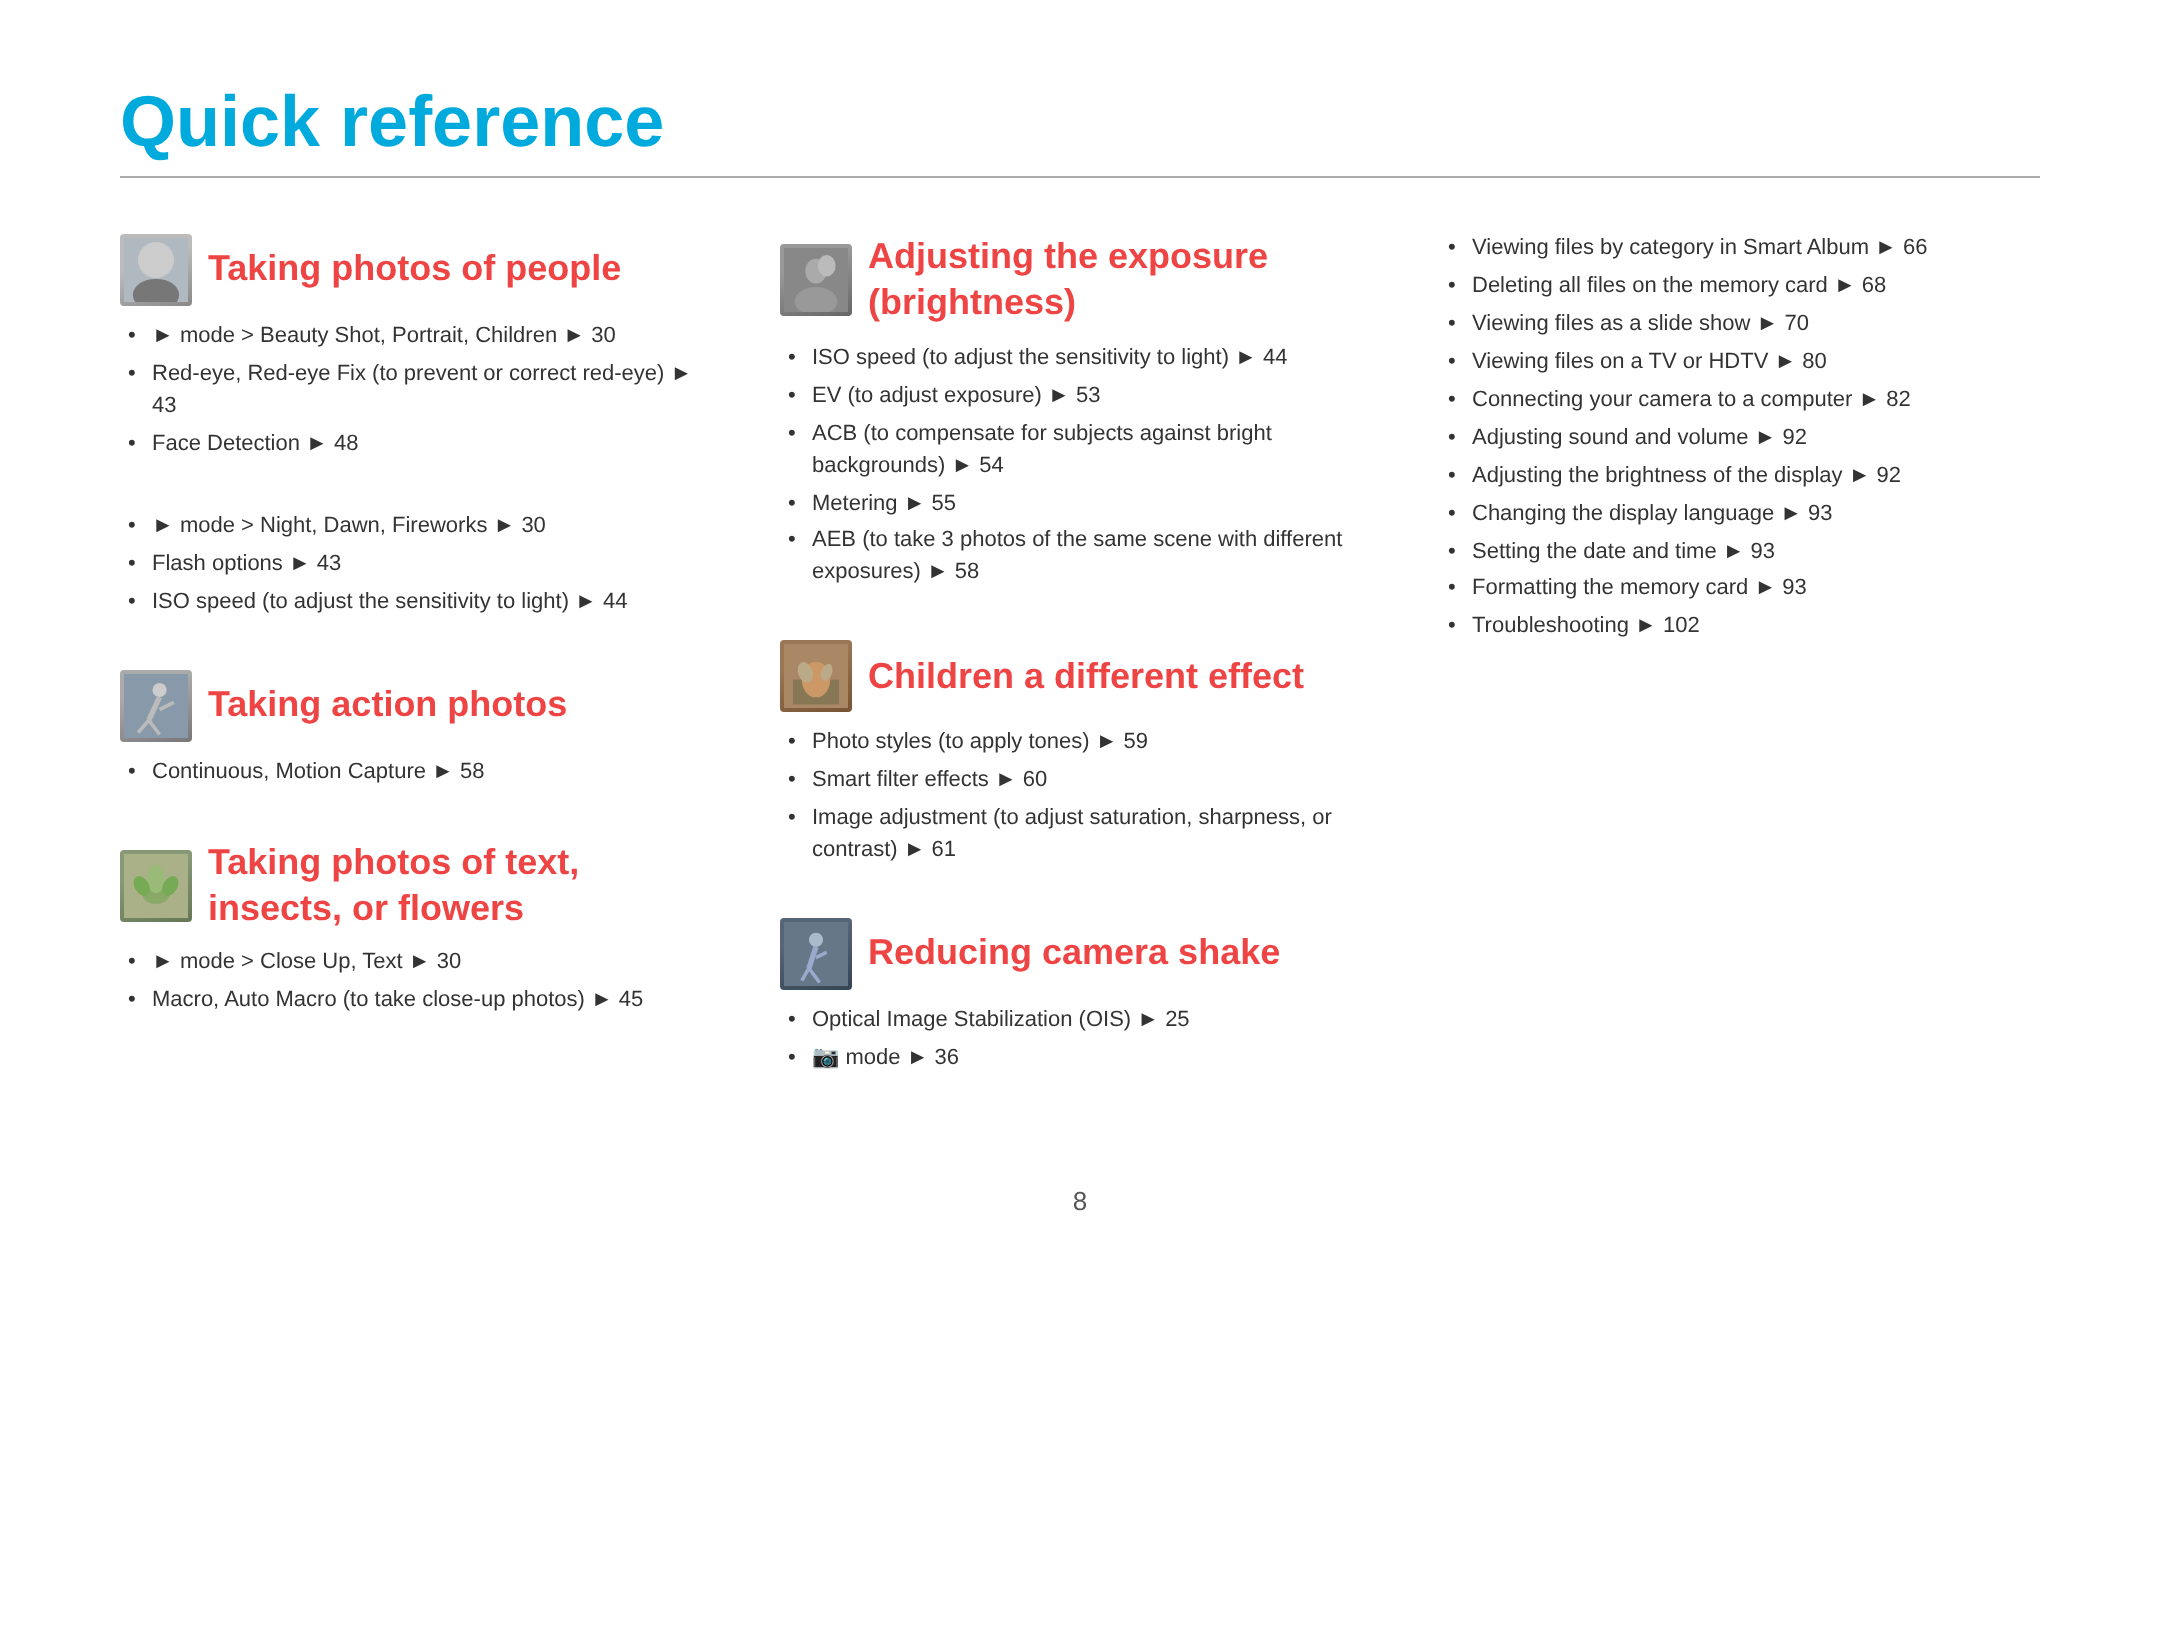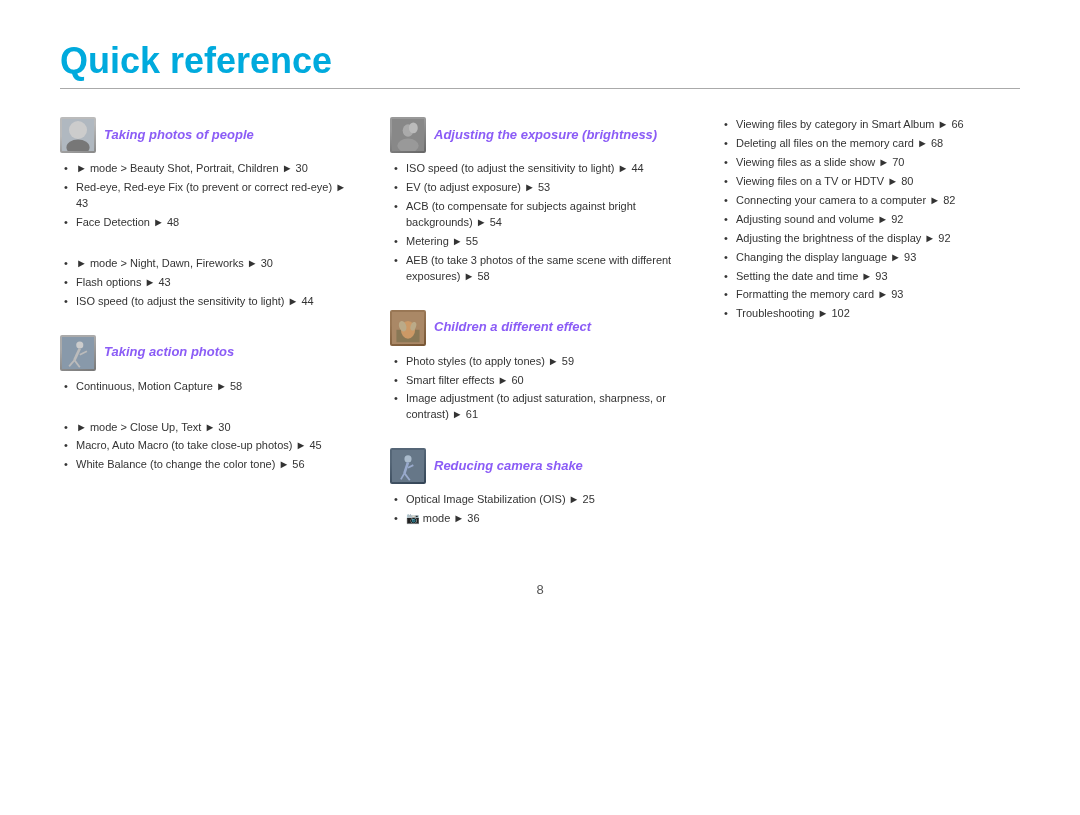--- a/index.html
+++ b/index.html
@@ -48,25 +48,24 @@
       height: 36px;
       background: #888;
       border-radius: 2px;
       flex-shrink: 0;
       overflow: hidden;
       display: flex;
       align-items: center;
       justify-content: center;
     }
     .section-title {
-      font-size: 13px;
+      font-size: 18px;
       font-weight: bold;
-      color: #8b5cf6;
+      color: #ef4444;
       line-height: 1.3;
-      font-style: italic;
     }
     .section-body {
       padding-left: 2px;
     }
     .section-body ul {
       list-style: none;
       padding: 0;
     }
     .section-body ul li {
       padding-left: 14px;
@@ -201,25 +200,36 @@
         <span class="section-title">Taking action photos</span>
       </div>
       <div class="section-body">
         <ul>
           <li>Continuous, Motion Capture ► 58</li>
         </ul>
       </div>
     </div>
 
     <div class="section">
+      <div class="section-header">
+        <div class="section-icon icon-macro">
+          <svg viewBox="0 0 36 36" xmlns="http://www.w3.org/2000/svg">
+            <rect width="36" height="36" fill="#aab088"></rect>
+            <ellipse cx="18" cy="22" rx="8" ry="6" fill="#88aa66"></ellipse>
+            <ellipse cx="18" cy="14" rx="5" ry="8" fill="#99bb77"></ellipse>
+            <ellipse cx="10" cy="18" rx="4" ry="6" fill="#77aa55" transform="rotate(-30,10,18)"></ellipse>
+            <ellipse cx="26" cy="18" rx="4" ry="6" fill="#77aa55" transform="rotate(30,26,18)"></ellipse>
+          </svg>
+        </div>
+        <span class="section-title">Taking photos of text, insects, or flowers</span>
+      </div>
       <div class="section-body">
         <ul>
           <li>► mode &gt; Close Up, Text ► 30</li>
           <li>Macro, Auto Macro (to take close-up photos) ► 45</li>
-          <li>White Balance (to change the color tone) ► 56</li>
         </ul>
       </div>
     </div>
 
   </div>
 
   <div class="column">
 
     <div class="section">
       <div class="section-header">

